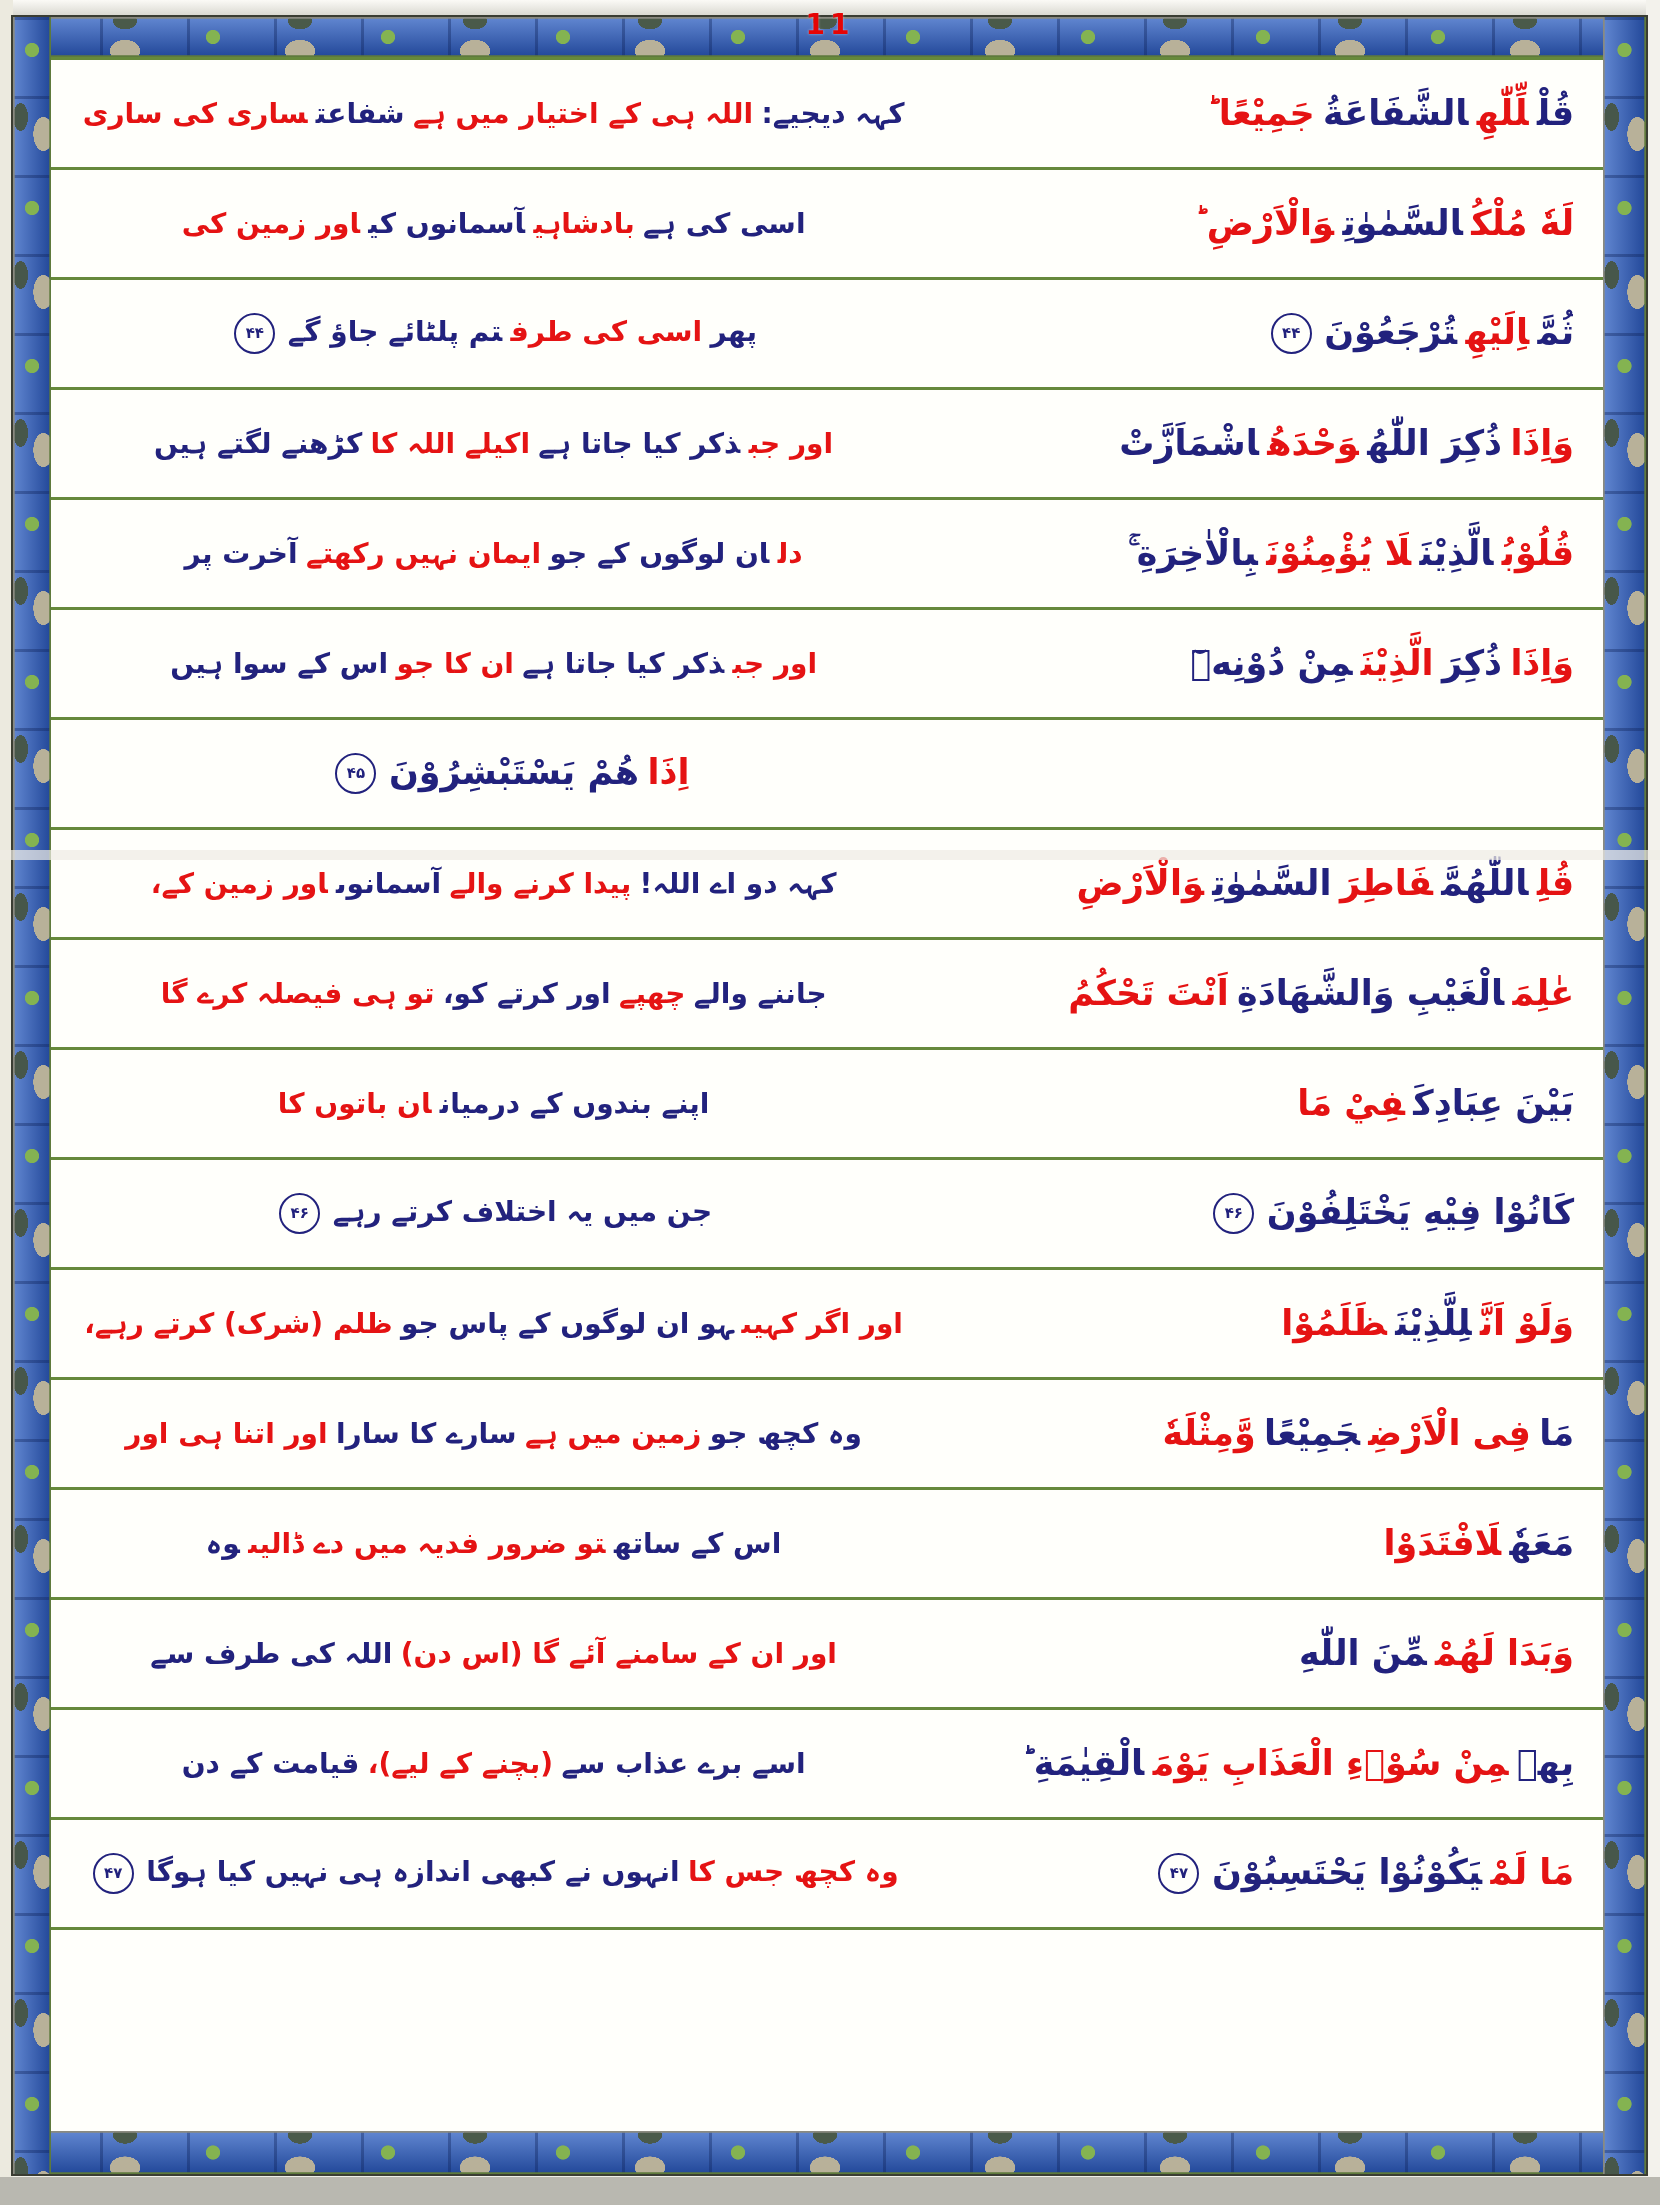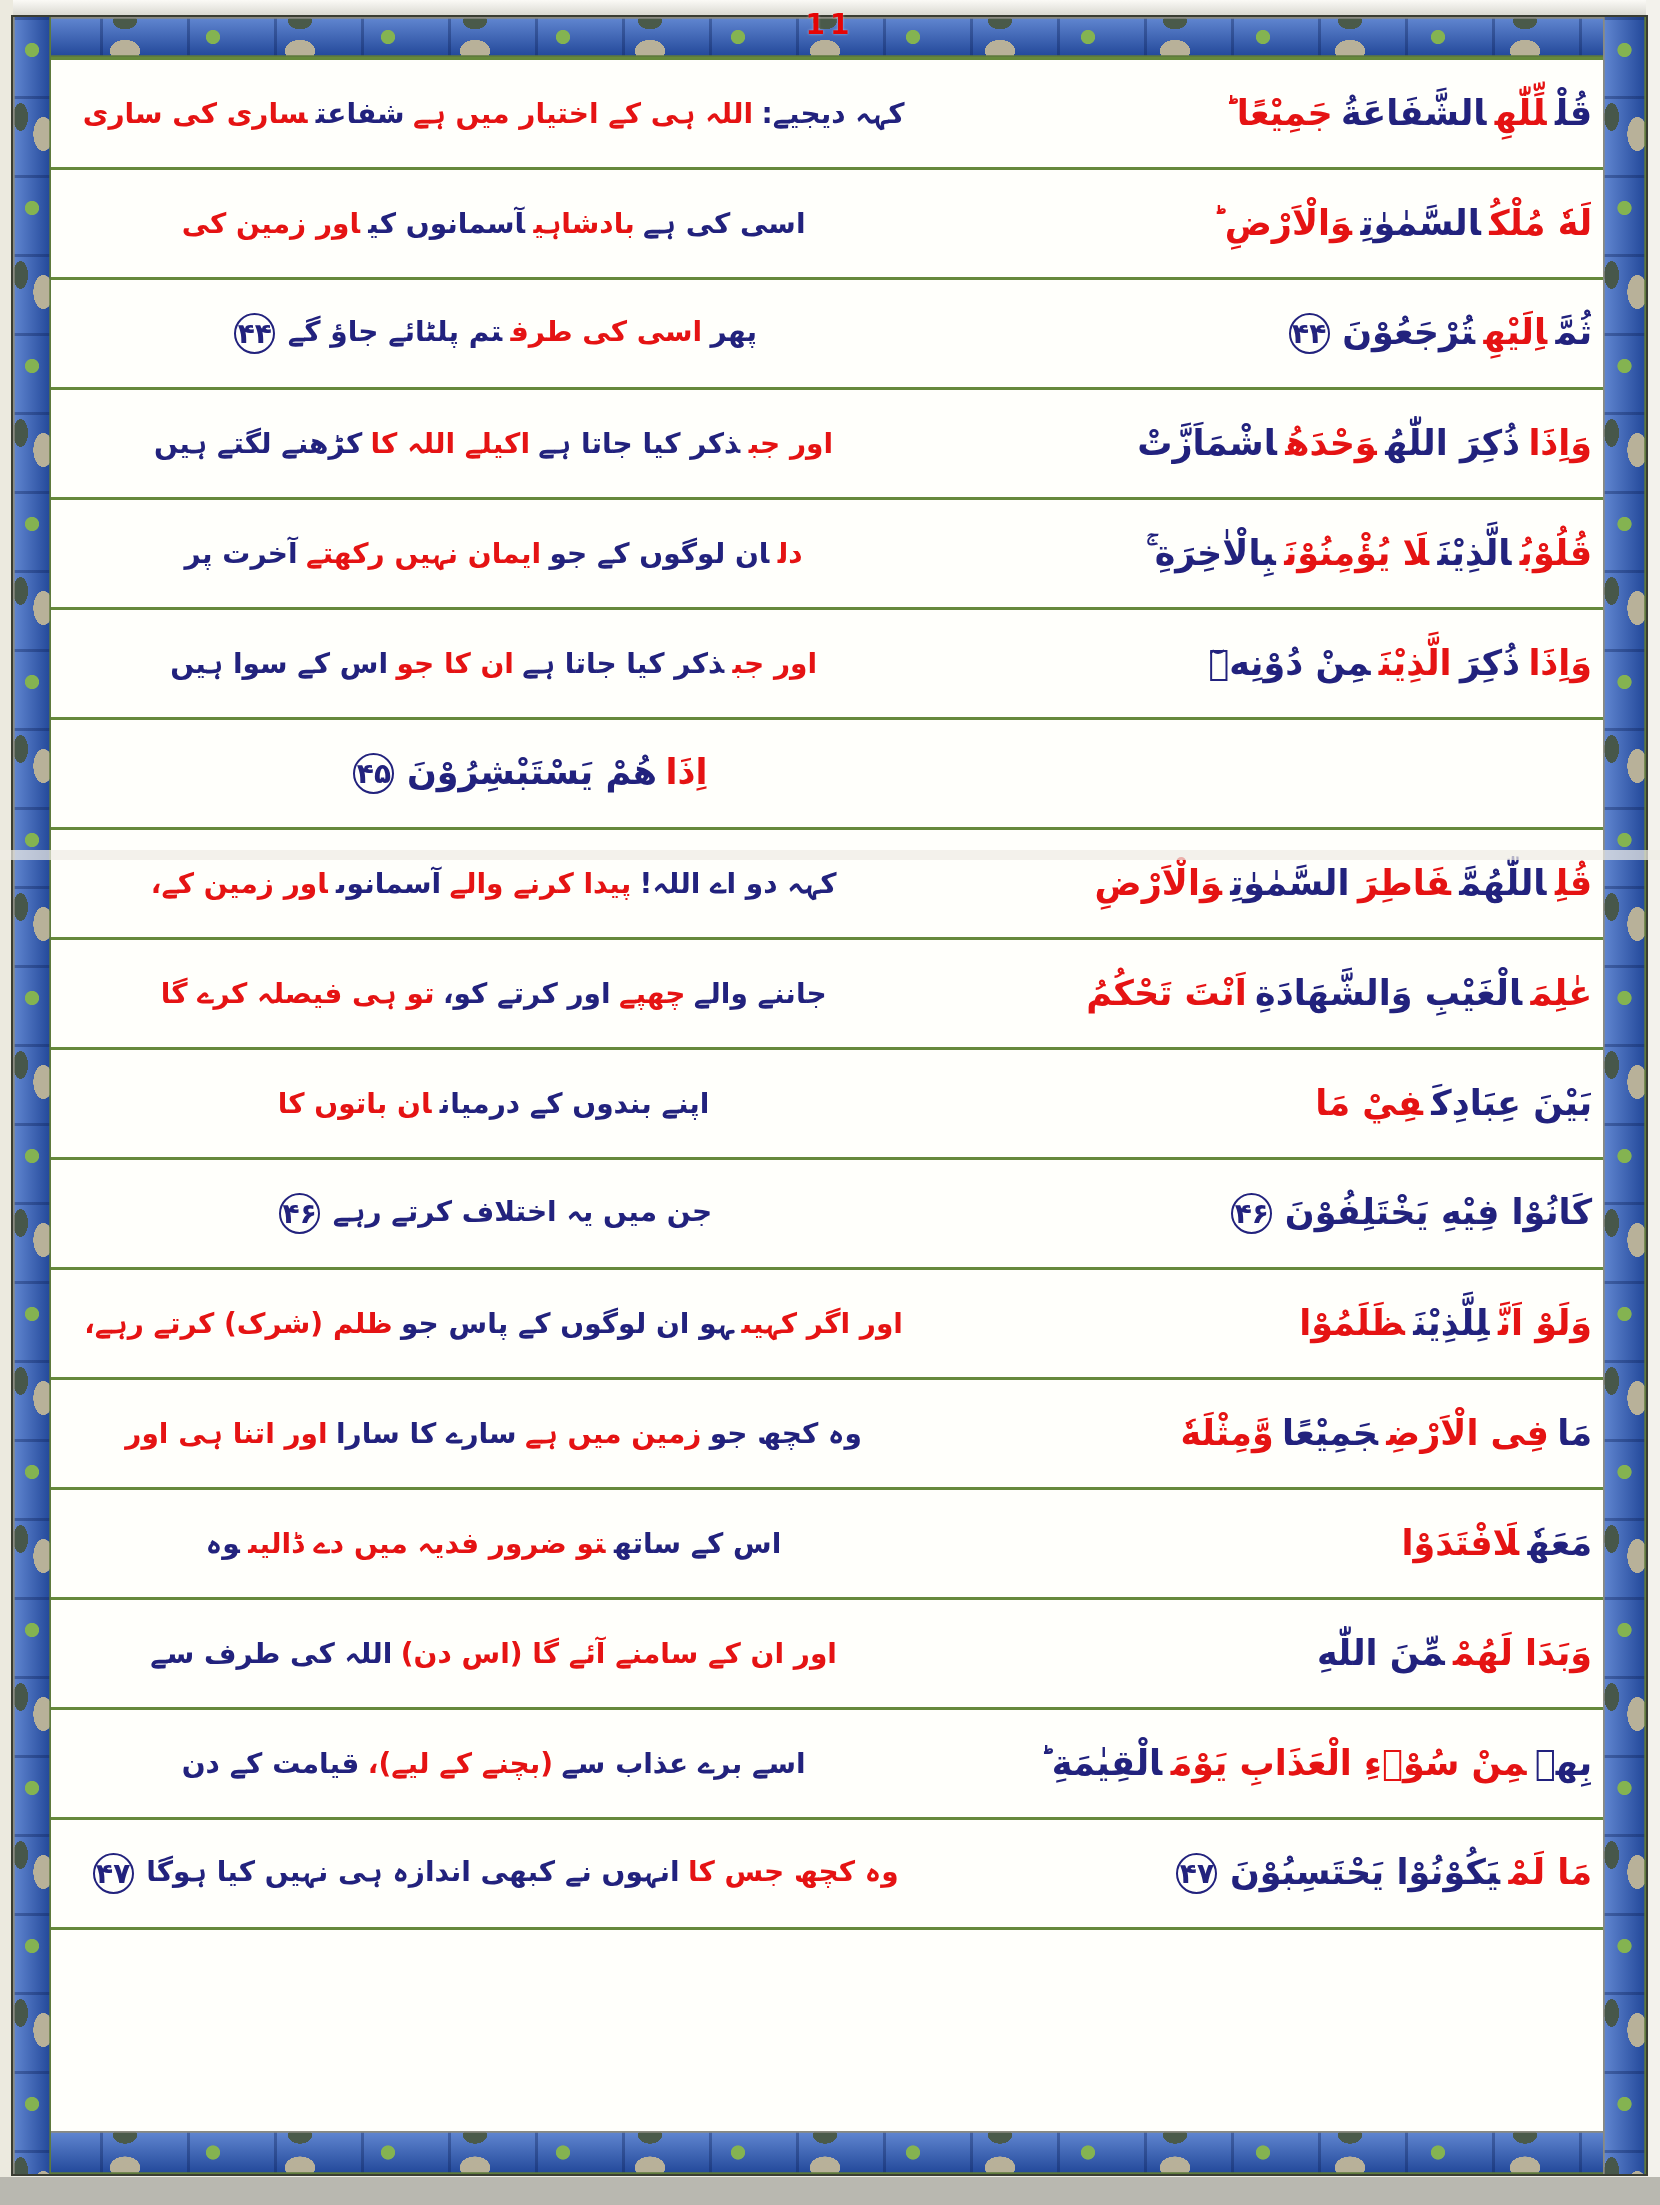--- a/index.html
+++ b/index.html
@@ -65,32 +65,32 @@
     position:absolute;left:38px;top:40px;right:43px;bottom:43px;
     background:#fffffb;
   }
   .rows{border-top:3.3px solid #66893b;}
   .row{
     height:110px;box-sizing:border-box;border-bottom:3.3px solid #66893b;
     display:flex;flex-direction:row;align-items:center;
   }
   .cell{box-sizing:border-box;}
   .urdu-cell{width:57%;padding:0 8.3px;}
-  .arabic-cell{width:43%;padding-right:7px;}
+  .arabic-cell{width:43%;padding-right:25px;}
   .line{direction:rtl;unicode-bidi:embed;font-weight:bold;white-space:nowrap;}
   .urdu-line{text-align:center;font-size:28px;}
   .arabic-line{text-align:right;font-size:35px;}
   .seg{padding:0 4.2px;}
   .navy{color:#22227d;}
   .red{color:#e51313;}
   .verse-badge{
     display:inline-block;vertical-align:middle;
     width:37px;height:37px;border-radius:50%;
     border:2.5px solid #22227d;color:#22227d;
-    font-size:28px;line-height:37px;text-align:center;
+    font-size:15px;line-height:37px;text-align:center;
     margin:0 8.3px;font-weight:bold;
   }
   .empty-tail{height:203px;}
 </style>
 </head>
 <body>
 
 <div class="outer-top"></div>
 <div class="outer-left"></div>
 <div class="outer-right"></div>

